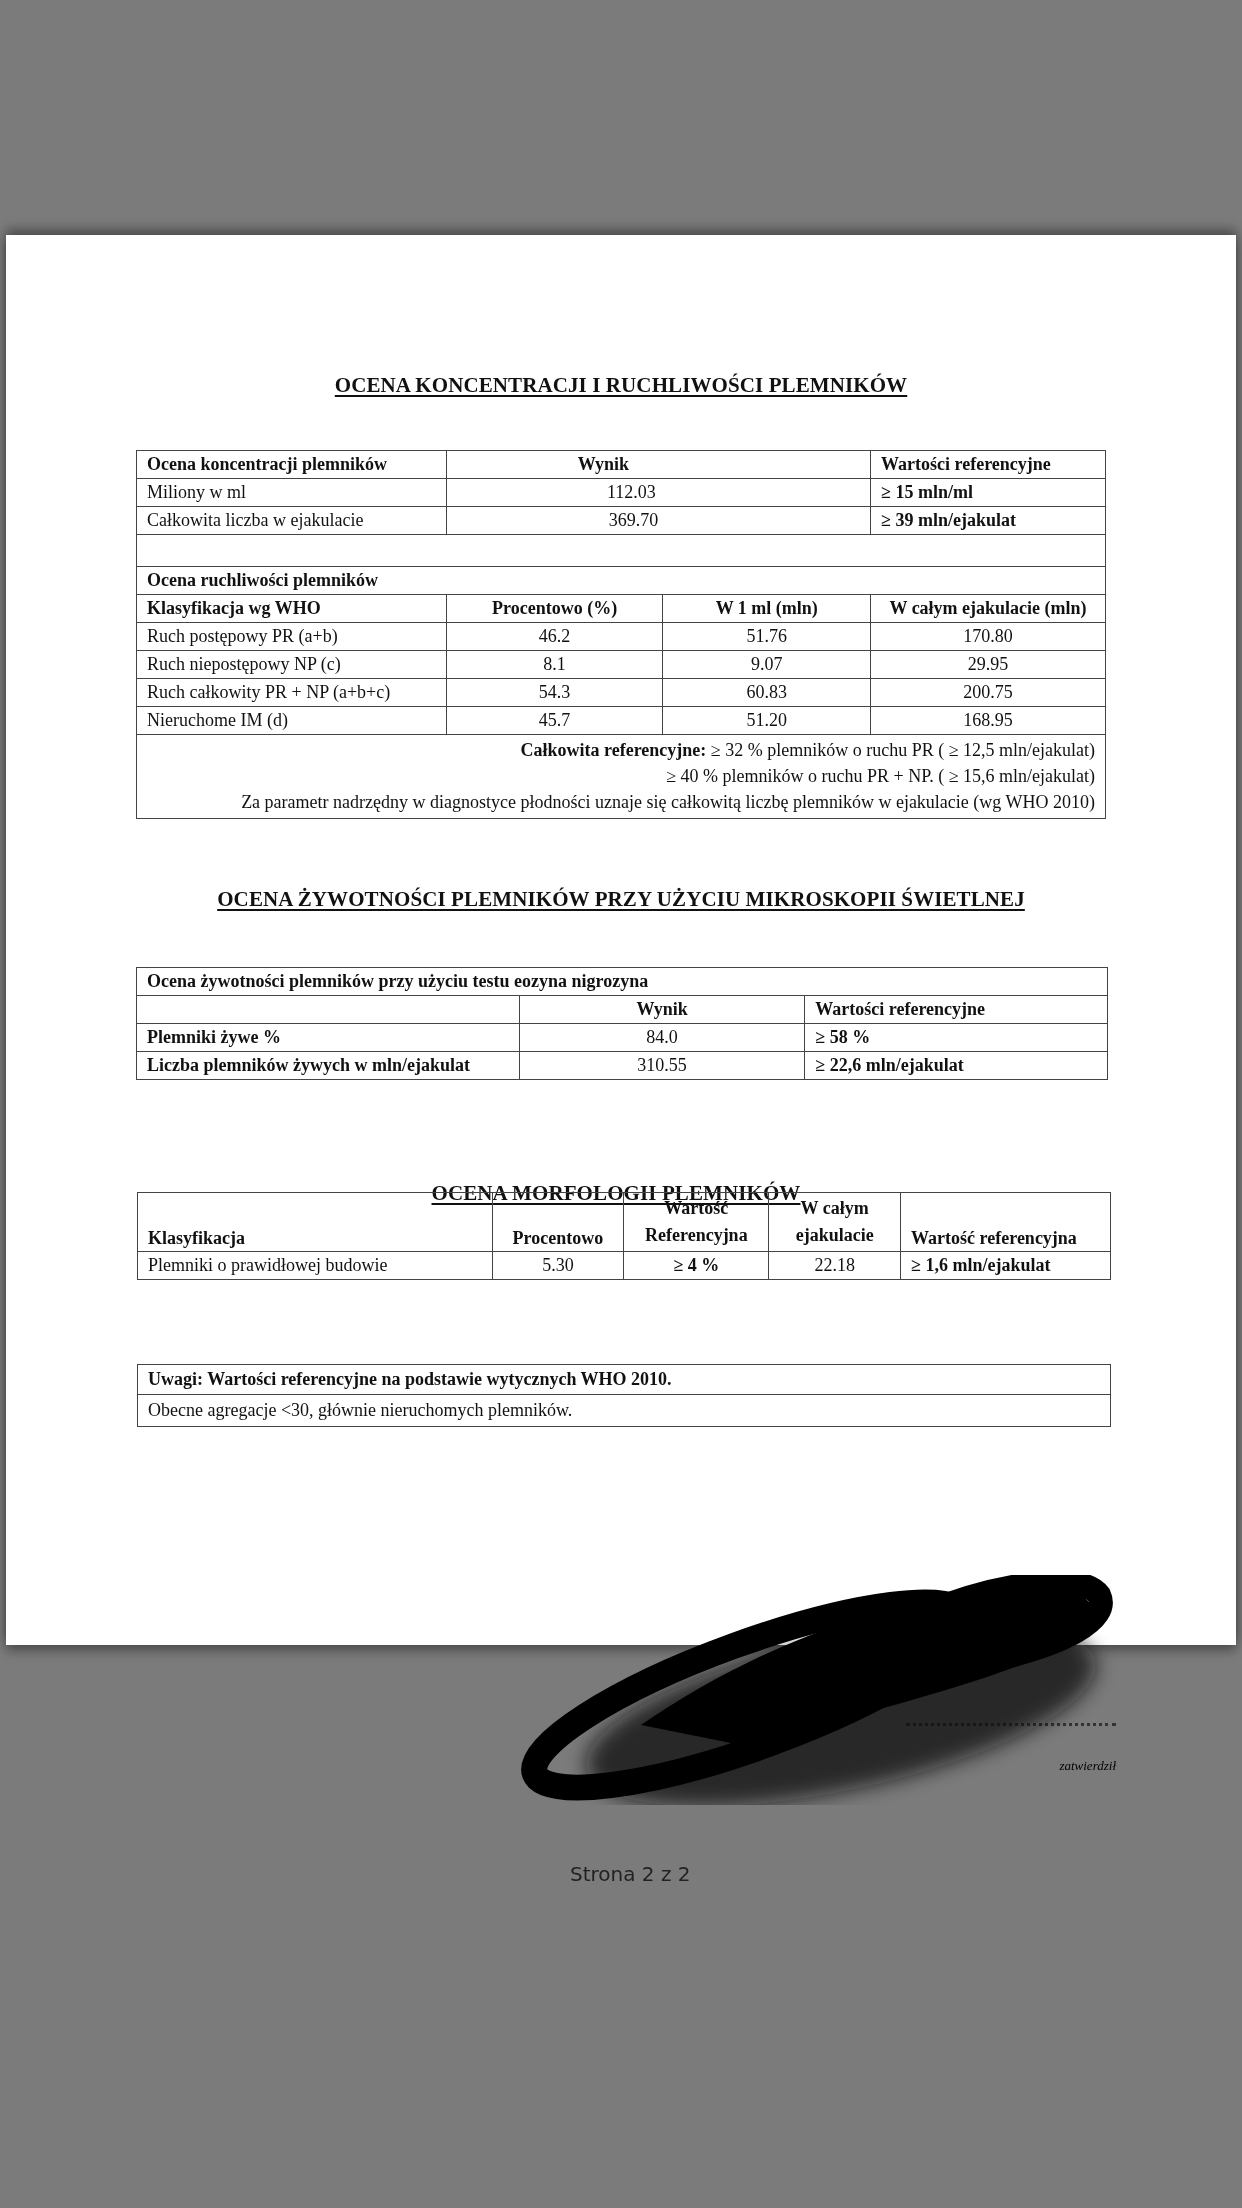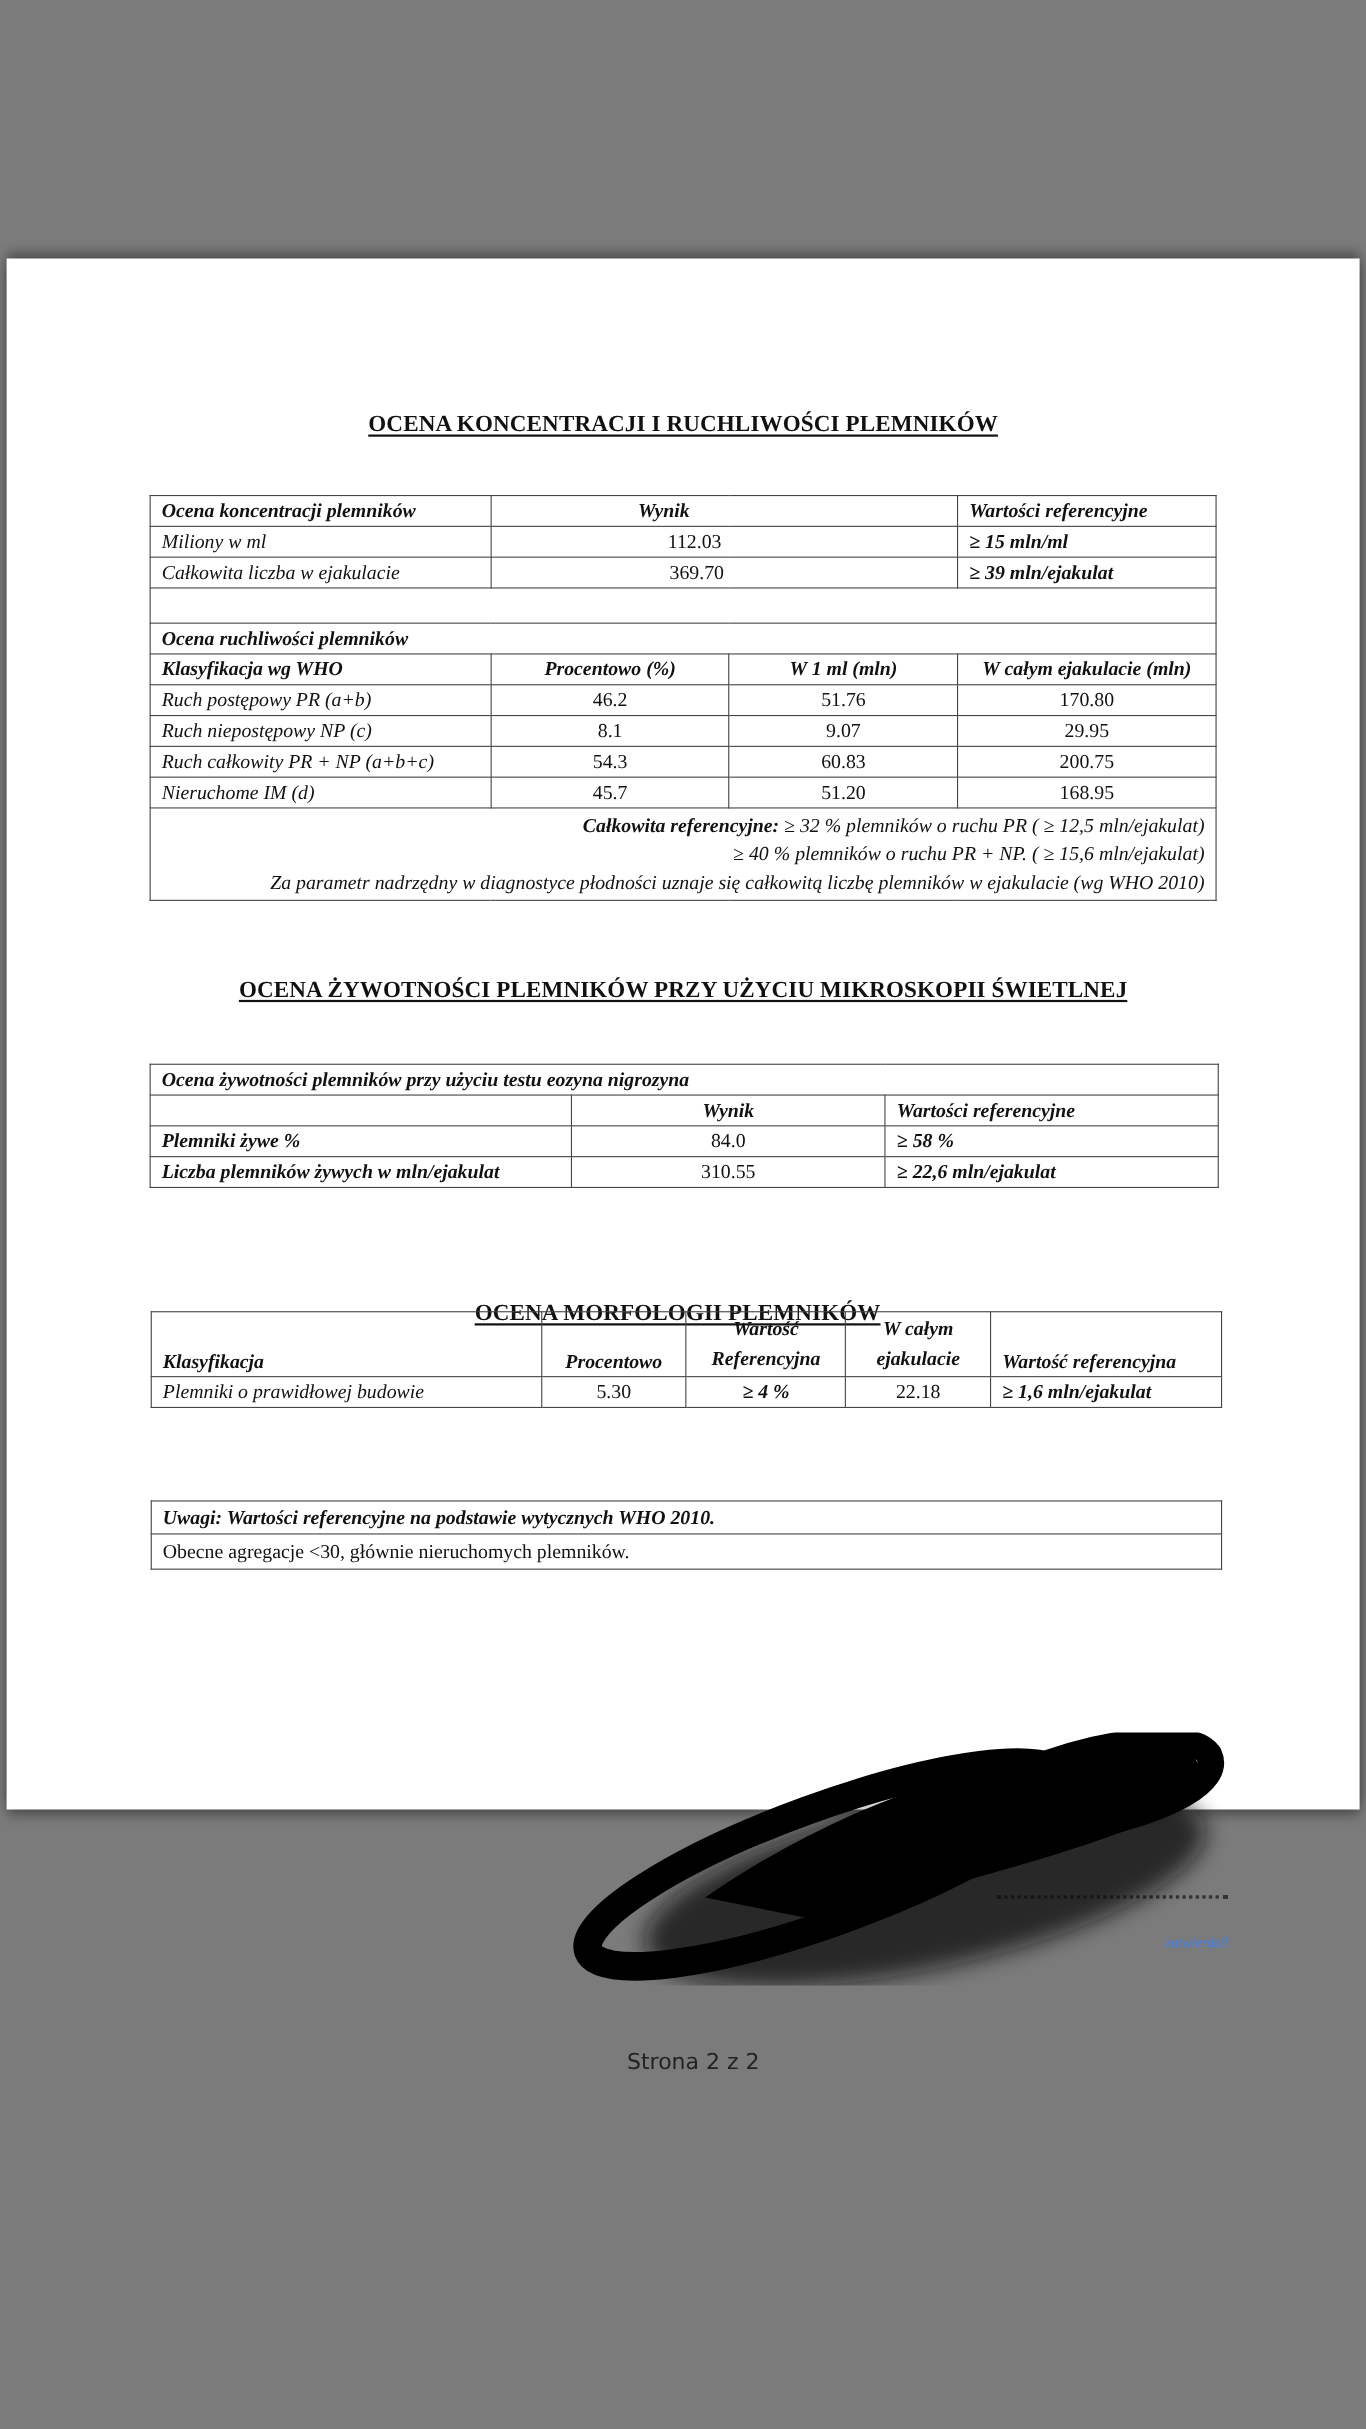--- a/index.html
+++ b/index.html
@@ -13,38 +13,38 @@
       position: absolute; left: 6px; top: 235px; width: 1230px; height: 1410px;
       background: #ffffff;
       box-shadow: 0 -6px 10px rgba(0,0,0,0.35), 0 6px 10px rgba(0,0,0,0.35);
     }
     .heading {
       position: absolute; left: 0; width: 100%; text-align: center;
       font-weight: bold; font-size: 21px; text-decoration: underline;
       text-underline-offset: 3px; letter-spacing: 0.1px;
     }
     table { border-collapse: collapse; position: absolute; font-size: 18px; }
-    td { border: 1.5px solid #444; padding: 0 10px; height: 27px; font-style: italic; white-space: nowrap; }
+    td { border: 1.5px solid #444; padding: 0 10px; height: 27px; white-space: nowrap; }
     td.c { text-align: center; font-style: normal; }
     td.ci { text-align: center; }
     td.b { font-weight: bold; }
     td.r { text-align: right; }
     td.n { font-style: normal; }
     .spacer td { height: 31px; }
 
     #t1 { left: 130px; top: 215px; width: 970px; }
     #t2 { left: 130px; top: 732px; width: 972px; }
     #t3 { left: 131px; top: 957px; width: 974px; }
     #t4 { left: 131px; top: 1129px; width: 974px; }
 
     .sig-blot {
       position: absolute; left: 515px; top: 1340px; width: 600px; height: 230px;
     }
     .approved {
-      position: absolute; right: 120px; top: 1523px; font-style: italic; font-size: 13px; color: #3b82f6;
+      position: absolute; right: 120px; top: 1523px; font-style: italic; font-size: 13px; color: #000000;
     }
     .dots {
       position: absolute; left: 900px; top: 1488px; width: 210px; border-bottom: 3px dotted #333;
     }
     .pagenum {
       position: absolute; left: 564px; top: 1627px; font-family: "DejaVu Sans", sans-serif;
       font-size: 20px; color: #222;
     }
   </style>
 </head>

